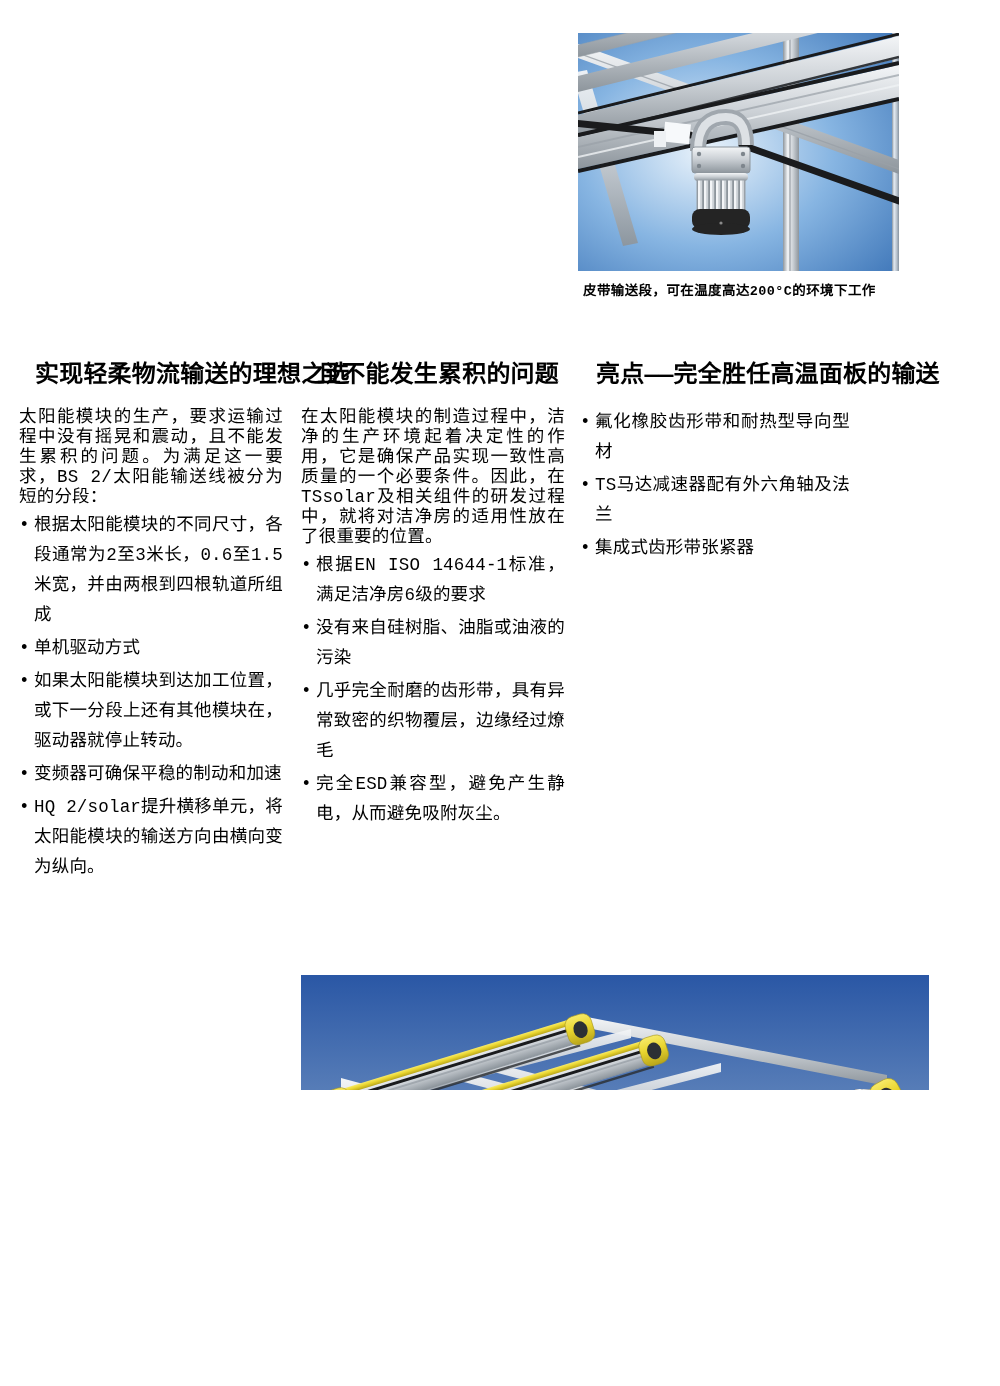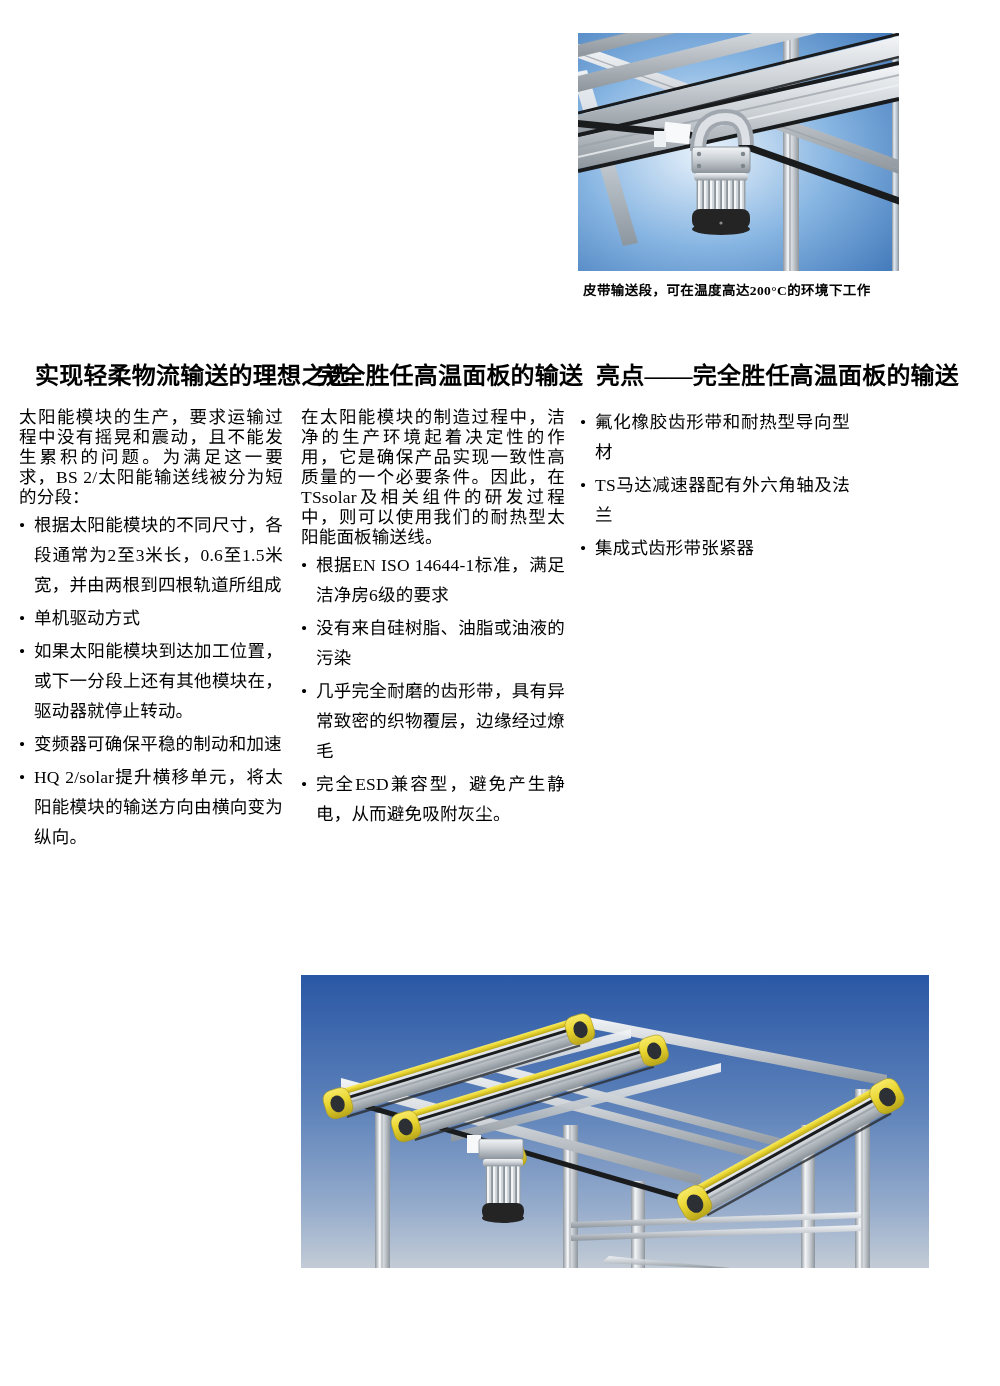--- a/index.html
+++ b/index.html
@@ -1,18 +1,18 @@
 <!DOCTYPE html>
 <html lang="zh-CN" style="--page-bg: #ffffff; --text-color: #000000; --fig1-sky-light: #eaf3fb; --fig1-sky-mid: #87b5e2; --fig1-sky-dark: #2e68af; --fig2-sky-top: #2a57a5; --fig2-sky-upper: #5d82ba; --fig2-sky-mid: #93aacb; --fig2-sky-bottom: #c3ccd6; --aluminum-light: #f3f5f7; --aluminum: #ccd1d6; --aluminum-dark: #8d959c; --belt-black: #1a1b1d; --rail-yellow: #e9d52f; --rail-yellow-light: #f7ea68; --rail-yellow-dark: #b8a51a; --motor-cap-black: #242424; --pulley-dark: #2c3034;"><head>
 <meta charset="utf-8">
 <style>
   html,body { margin:0; padding:0; background:#ffffff; }
   .page {
-    position:relative; width:1000px; height:1386px; background:var(--page-bg,#fff);
-    font-family:Liberation Serif, serif; color:var(--text-color,#000);
+    position:relative; width:1000px; height:1090px; background:var(--page-bg,#fff);
+    font-family:Liberation Mono, monospace; color:var(--text-color,#000);
     overflow:hidden;
   }
   .col { position:absolute; top:345px; width:264px; }
   .col-1 { left:19px; }
   .col-2 { left:301px; }
   .col-3 { left:580px; width:270px; }
   .col h2 {
     margin:16px; font-size:24px; line-height:30px; font-weight:bold; white-space:nowrap;
     letter-spacing:0.2px;
   }
@@ -141,22 +141,22 @@
           <span class="li-text">变频器可确保平稳的制动和加速</span>
         </li>
       <li>
           <span class="bullet">•</span>
           <span class="li-text">HQ 2/solar提升横移单元，将太阳能模块的输送方向由横向变为纵向。</span>
         </li>
     </ul>
   </div>
 
   <div class="col col-2">
-    <h2>完全胜任高温面板的输送</h2>
-    <p>在太阳能模块的制造过程中，洁净的生产环境起着决定性的作用，它是确保产品实现一致性高质量的一个必要条件。因此，在TSsolar及相关组件的研发过程中，则可以使用我们的耐热型太阳能面板输送线。</p>
+    <h2>且不能发生累积的问题</h2>
+    <p>在太阳能模块的制造过程中，洁净的生产环境起着决定性的作用，它是确保产品实现一致性高质量的一个必要条件。因此，在TSsolar及相关组件的研发过程中，就将对洁净房的适用性放在了很重要的位置。</p>
     <ul>
       <li>
           <span class="bullet">•</span>
           <span class="li-text">根据EN ISO 14644-1标准，满足洁净房6级的要求</span>
         </li>
       <li>
           <span class="bullet">•</span>
           <span class="li-text">没有来自硅树脂、油脂或油液的污染</span>
         </li>
       <li>

